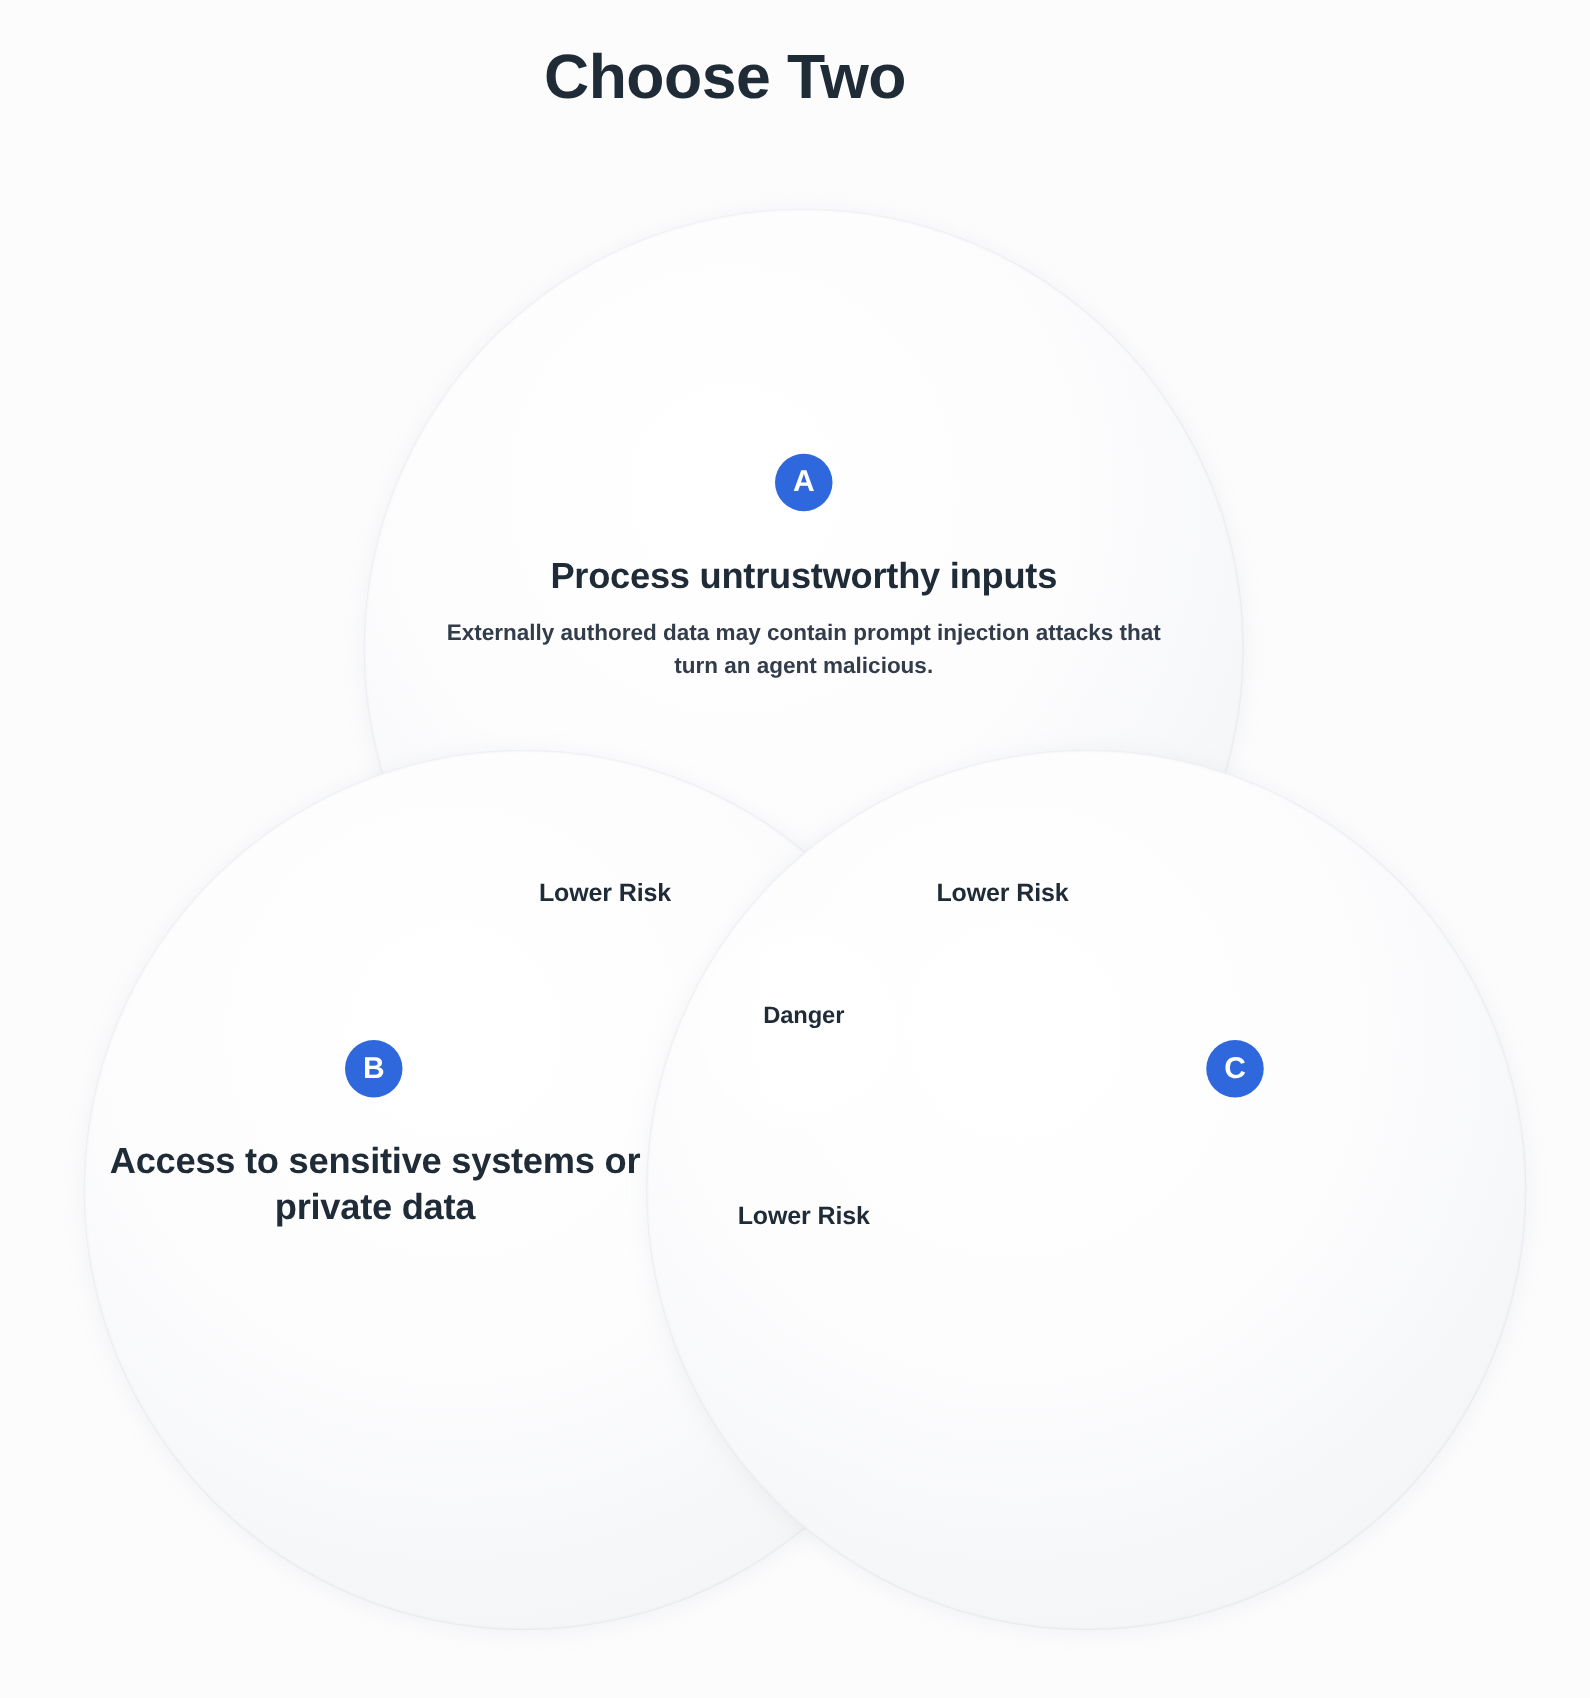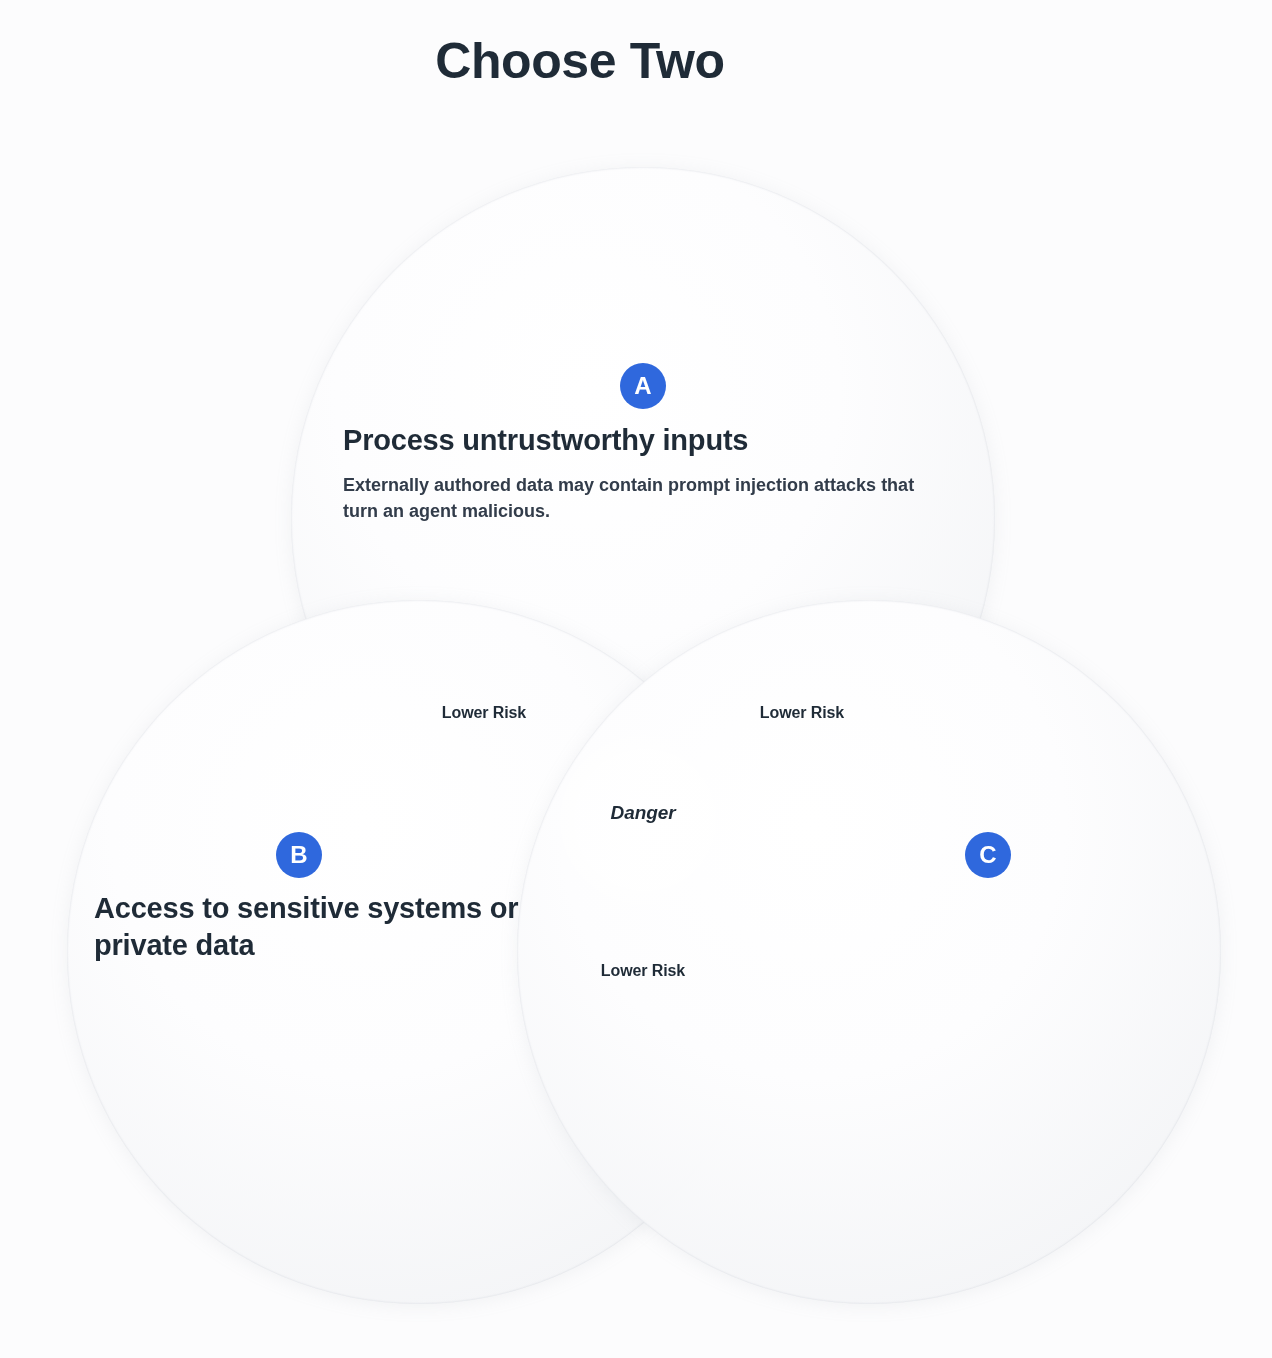--- a/index.html
+++ b/index.html
@@ -108,20 +108,22 @@
     justify-content: center;
     line-height: 1;
   }
   #badge-a { left: 620px; top: 363px; }
   #badge-b { left: 276px; top: 832px; }
   #badge-c { left: 965px; top: 832px; }
 
   
   .lobe-text {
     position: absolute;
+    text-align: center;
+    margin-top: 21px;
   }
   .lobe-title {
     font-size: 29px;
     font-weight: 700;
     color: #1f2b37;
     line-height: 1.28;
     letter-spacing: -0.2px;
   }
   .lobe-desc {
     margin-top: 13px;
@@ -130,34 +132,34 @@
     color: #323c4a;
     line-height: 1.45;
   }
 
   #text-a {
     left: 343px;
     top: 422px;
     width: 600px;
   }
   #text-b {
-    left: 94px;
+    left: 83px;
     top: 890px;
     width: 434px;
   }
   #text-c {
     left: 772px;
     top: 890px;
     width: 434px;
   }
 
   
   .overlap-label {
     position: absolute;
-    font-size: 16px;
+    font-size: 20px;
     font-weight: 700;
     color: #1f2b37;
     text-align: center;
     letter-spacing: -0.1px;
     white-space: nowrap;
   }
   #label-ab {
     left: 384px;
     top: 704px;
     width: 200px;
@@ -170,21 +172,20 @@
   #label-bc {
     left: 543px;
     top: 962px;
     width: 200px;
   }
   #label-abc {
     left: 568px;
     top: 802px;
     width: 150px;
     font-size: 19px;
-    font-style: italic;
   }
 </style>
 </head>
 <body>
 
 <div class="stage">
 
   <div class="page-title">Choose Two</div>
 
   <div class="venn">

